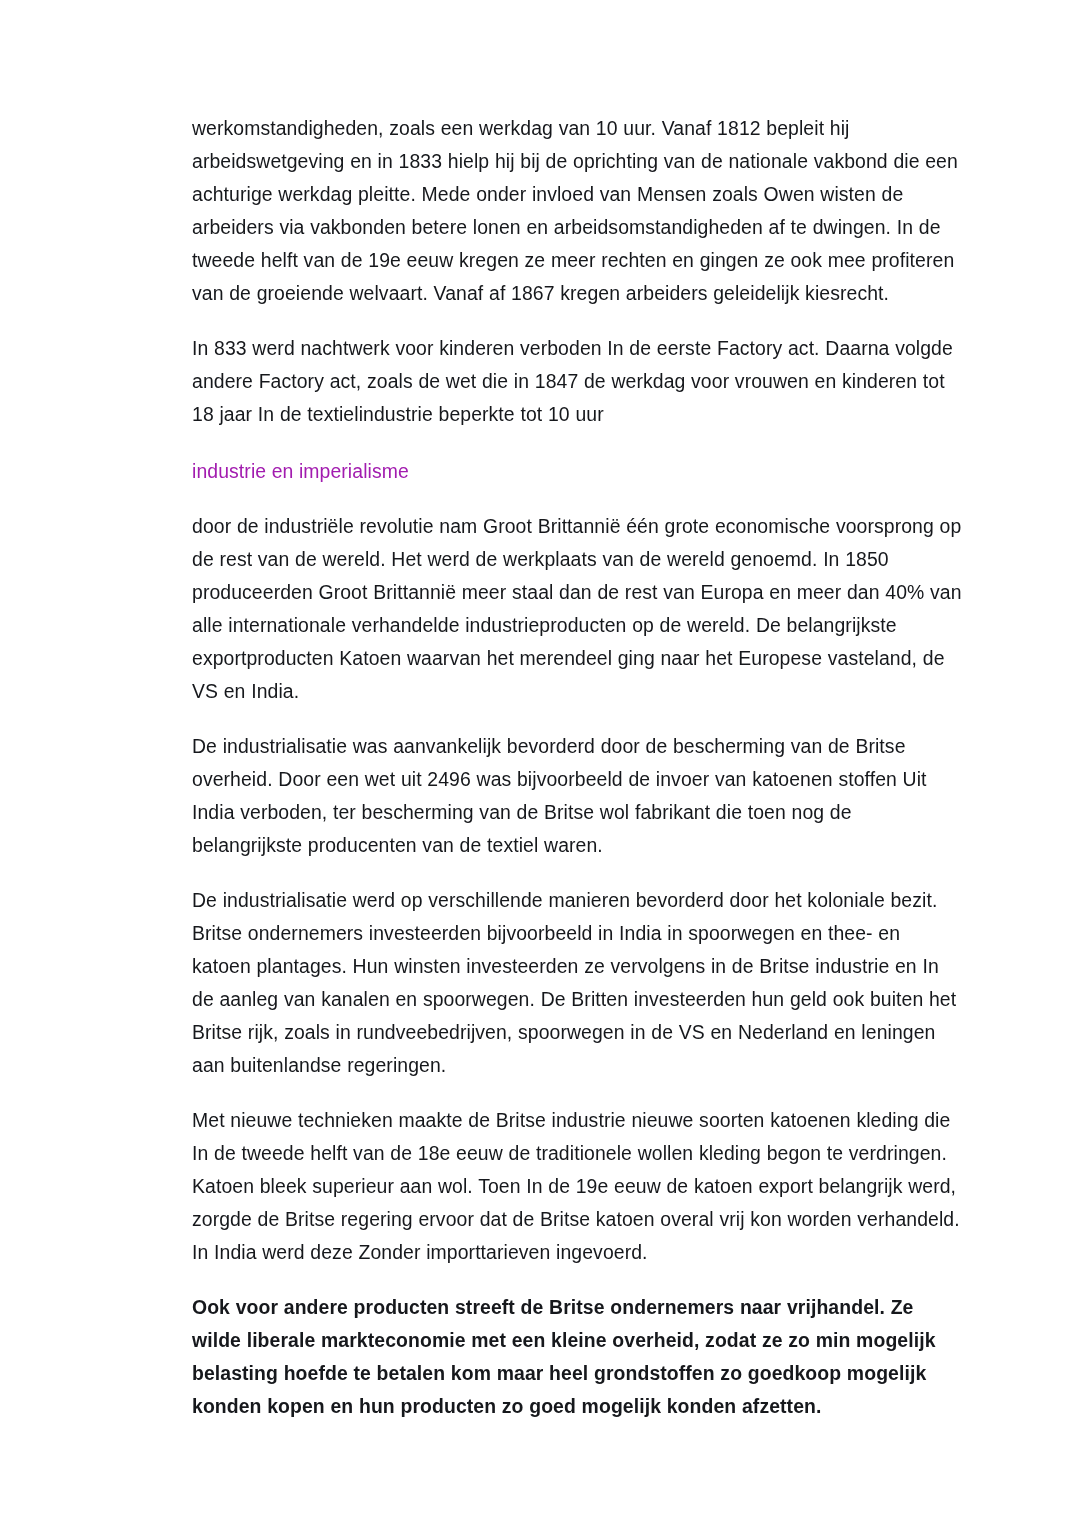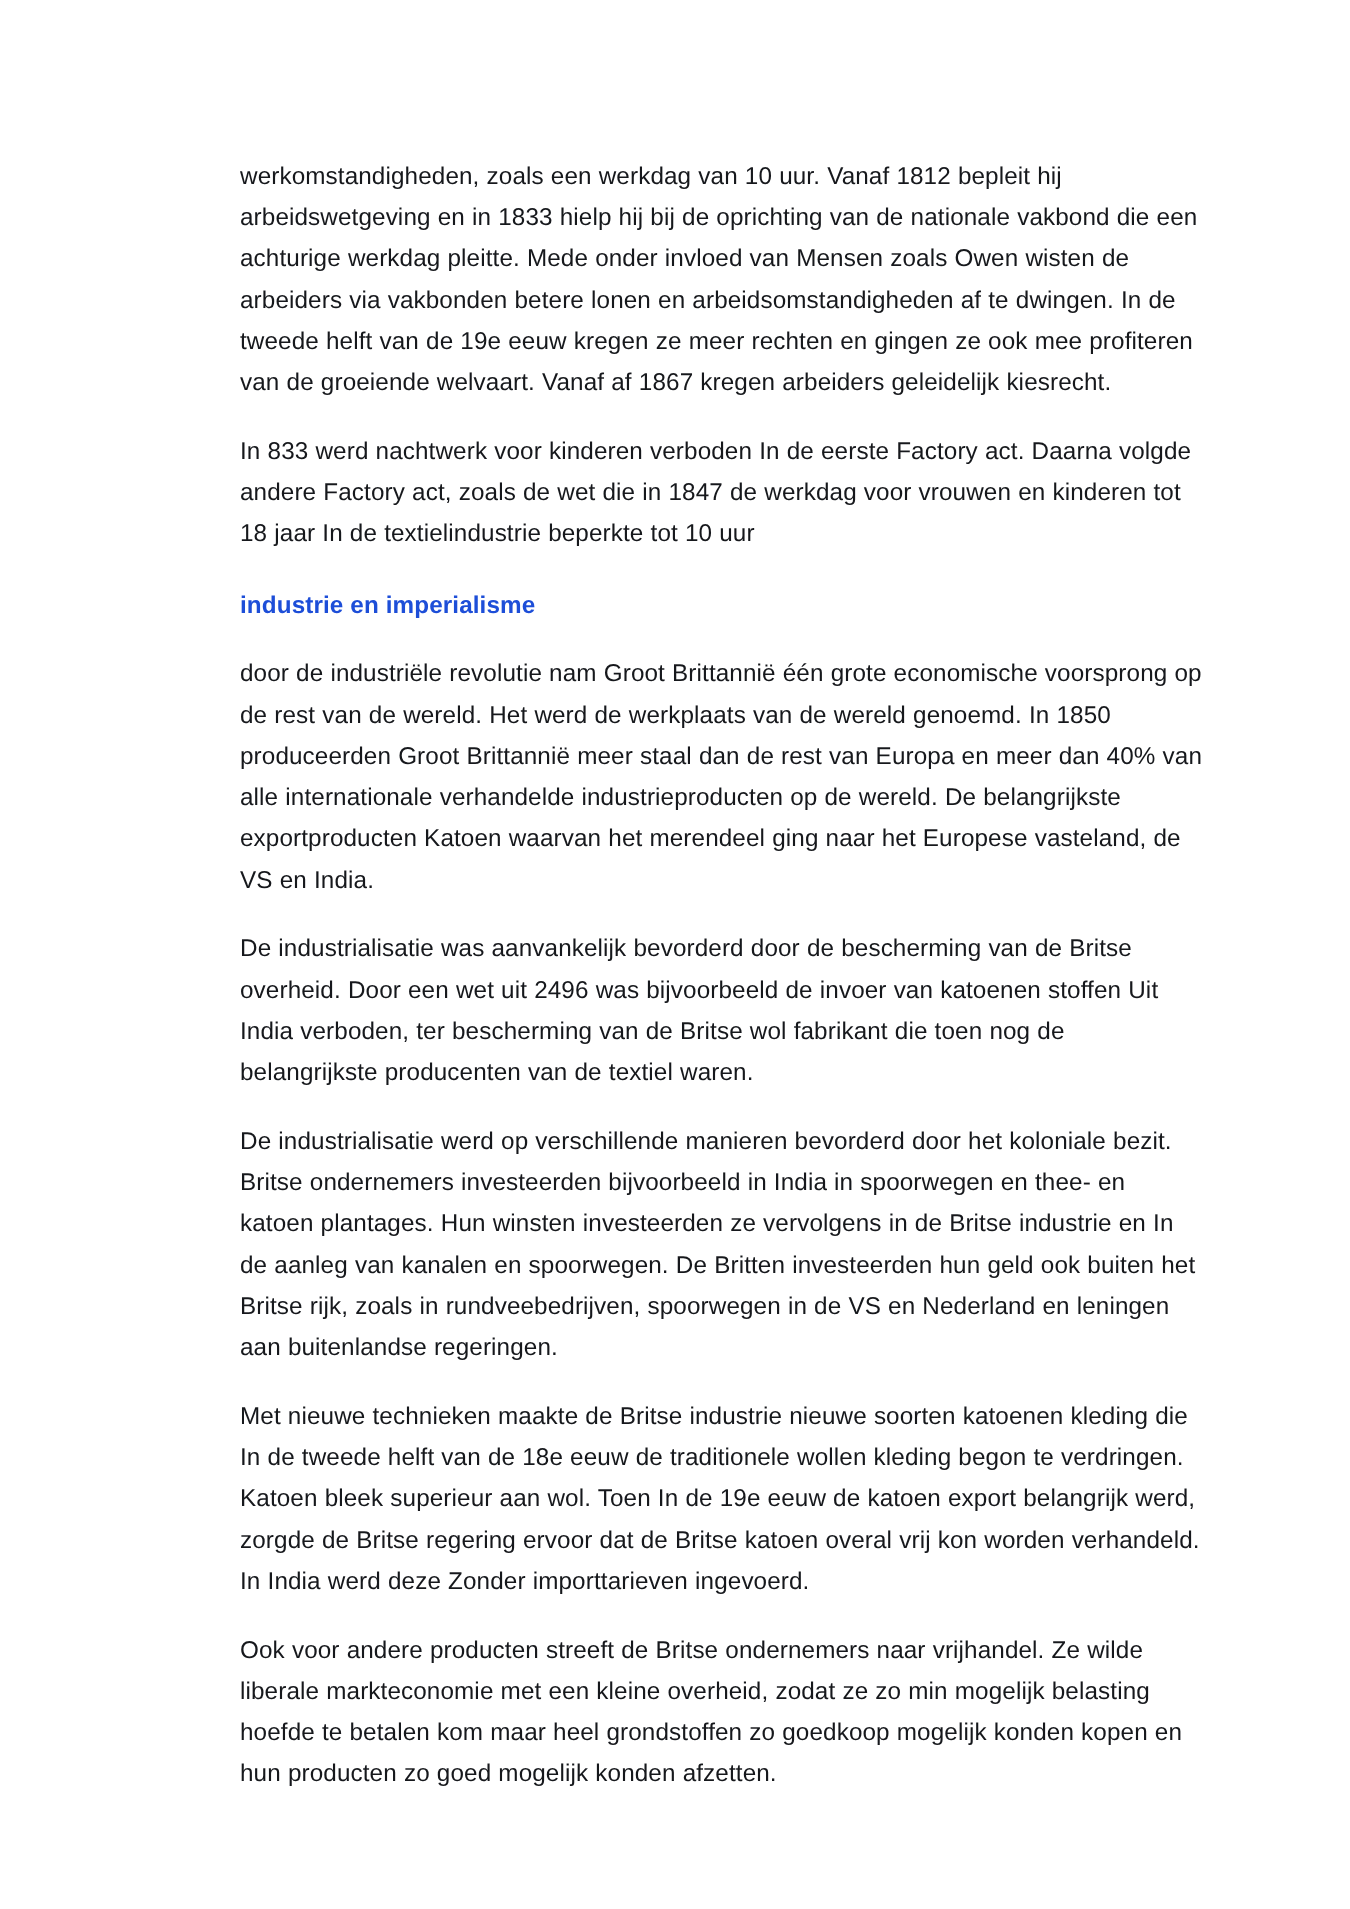--- a/index.html
+++ b/index.html
@@ -15,41 +15,42 @@
     position: relative;
     width: 1080px;
     height: 1527px;
     background: #ffffff;
     box-sizing: border-box;
     overflow: hidden;
   }
   .content {
     position: absolute;
     left: 192px;
-    top: 125px;
+    top: 112px;
     width: 772px;
   }
   .para {
     font-size: 19.4px;
     line-height: 33px;
     color: #16181c;
     margin: 0 0 22px 0;
     letter-spacing: 0.005em;
     word-spacing: 0.01em;
     text-align: left;
     -webkit-font-smoothing: antialiased;
   }
   .para:last-child {
     margin-bottom: 0;
+    font-weight: bold;
   }
   .heading {
     font-size: 19.4px;
     line-height: 33px;
-    color: #1d4ed8;
-    font-weight: bold;
+    color: #a21caf;
+    font-weight: normal;
     margin: 0 0 22px 0;
     letter-spacing: 0.005em;
   }
   .spacer-before-heading {
     margin-top: 24px;
   }
 </style>
 </head>
 <body>
 

